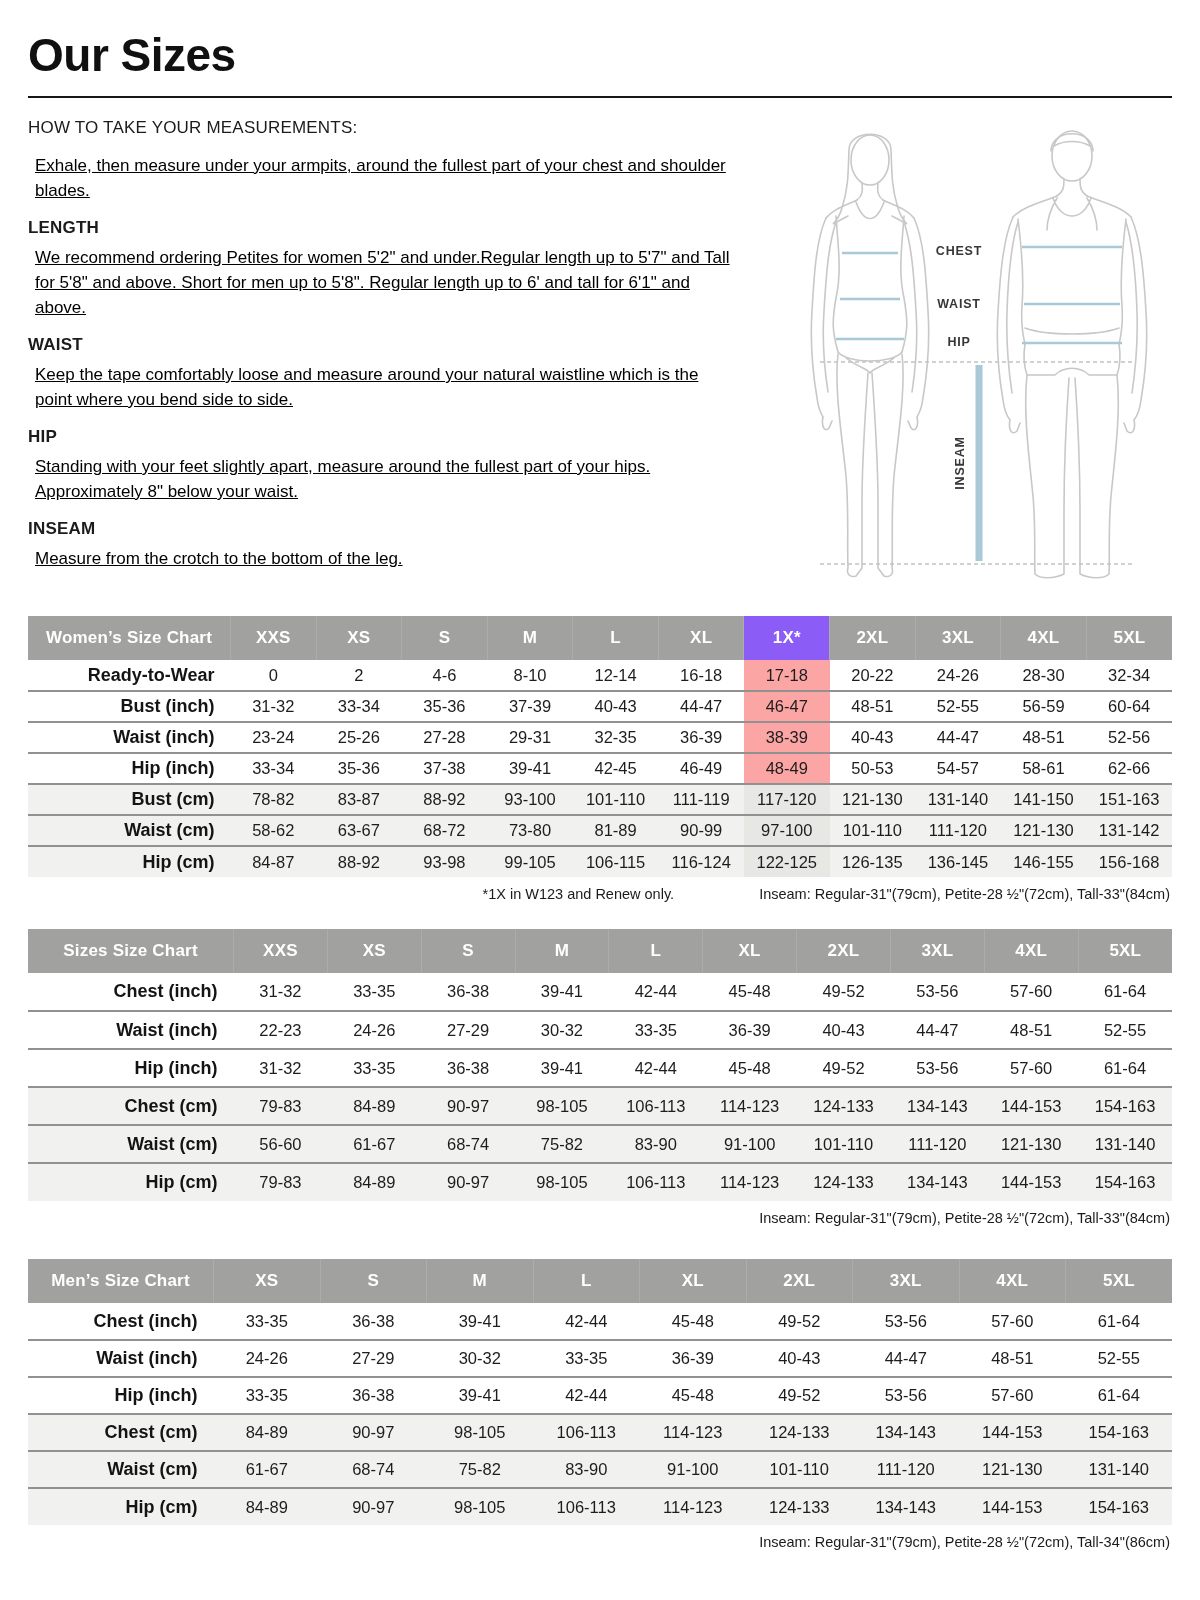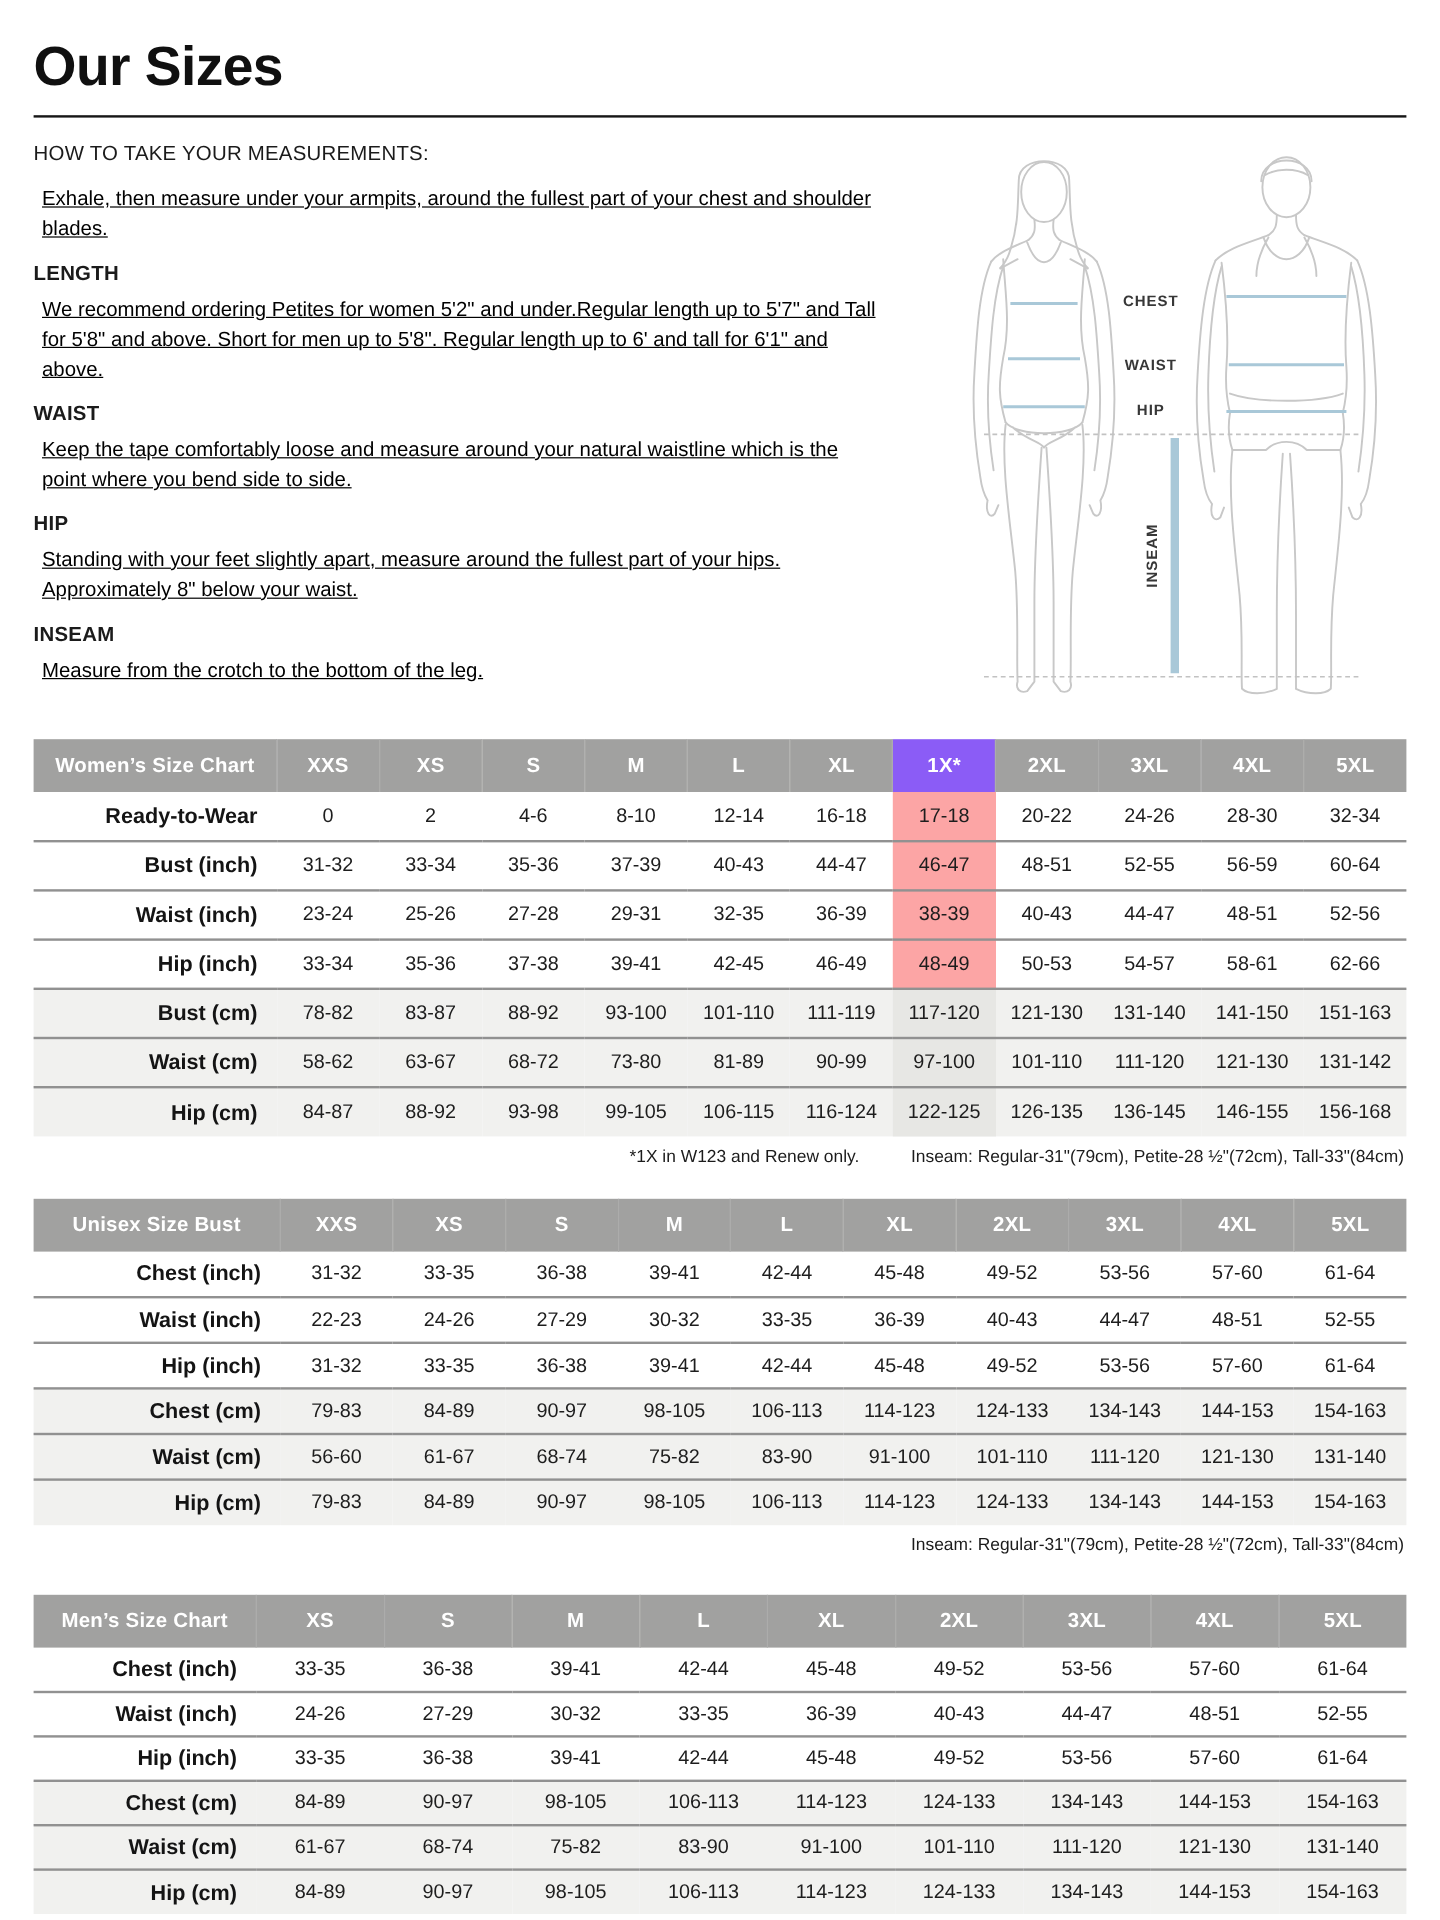--- a/index.html
+++ b/index.html
@@ -25,36 +25,36 @@
   .size-table{width:100%;border-collapse:collapse;table-layout:fixed;}
   .size-table thead th{
     background:#a1a1a0;color:#ffffff;font-weight:700;font-size:17px;height:44px;
     text-align:center;padding:0;letter-spacing:0.2px;
   }
   .size-table thead th+th{border-left:1px solid #acacab;}
   .size-table thead th.tbl-title{text-align:center;}
   .t-women thead th:first-child{width:202px;}
   .t-unisex thead th:first-child{width:205px;}
   .t-men thead th:first-child{width:185px;}
-  .size-table tbody tr{height:41px;}
+  .size-table tbody tr{height:31px;}
   .t-unisex tbody tr{height:38px;}
   .t-men tbody tr{height:37px;}
   .size-table tbody tr:not(:first-child){border-top:2px solid #919191;}
   .size-table tbody th.row-label{
     text-align:right;padding-right:16px;font-size:18px;font-weight:700;color:#141414;
   }
   .size-table tbody td{
     text-align:center;font-size:16.5px;color:#1d1d1d;padding:0;
   }
   .size-table tbody tr.shaded{background:#f1f1ef;}
   .size-table tbody td.hl{background:#fca5a5;}
   .size-table tbody tr.shaded td.hl{background:#e7e7e4;}
   .size-table thead th.hl-h{background:#8b5cf6;}
 
-  .footnote-row{display:flex;justify-content:flex-end;gap:43px;margin:9px 2px 0 0;font-size:14.5px;color:#1b1b1b;}
+  .footnote-row{display:flex;justify-content:flex-end;gap:85px;margin:9px 2px 0 0;font-size:14.5px;color:#1b1b1b;}
   .footnote-row .fn-left{white-space:nowrap;}
   .footnote-row .fn-right{white-space:nowrap;}
   .footnote-row b{font-weight:400;}
   .tbl-gap-u{margin-top:27px;}
   .tbl-gap-m{margin-top:33px;}
 </style>
 </head>
 <body>
 
 <div class="page">
@@ -256,21 +256,21 @@
         </tbody>
       </table>
     <div class="footnote-row">
       <span class="fn-left">*1X in W123 and Renew only.</span>
       <span class="fn-right"><b>Inseam:</b><span> Regular-31"(79cm), Petite-28 ½"(72cm), Tall-33"(84cm)</span></span>
     </div>
 
     <table class="size-table t-unisex tbl-gap-u">
         <thead>
           <tr>
-            <th class="tbl-title">Unisex Size Bust</th>
+            <th class="tbl-title">Sizes Size Chart</th>
             <th>XXS</th>
             <th>XS</th>
             <th>S</th>
             <th>M</th>
             <th>L</th>
             <th>XL</th>
             <th>2XL</th>
             <th>3XL</th>
             <th>4XL</th>
             <th>5XL</th>

